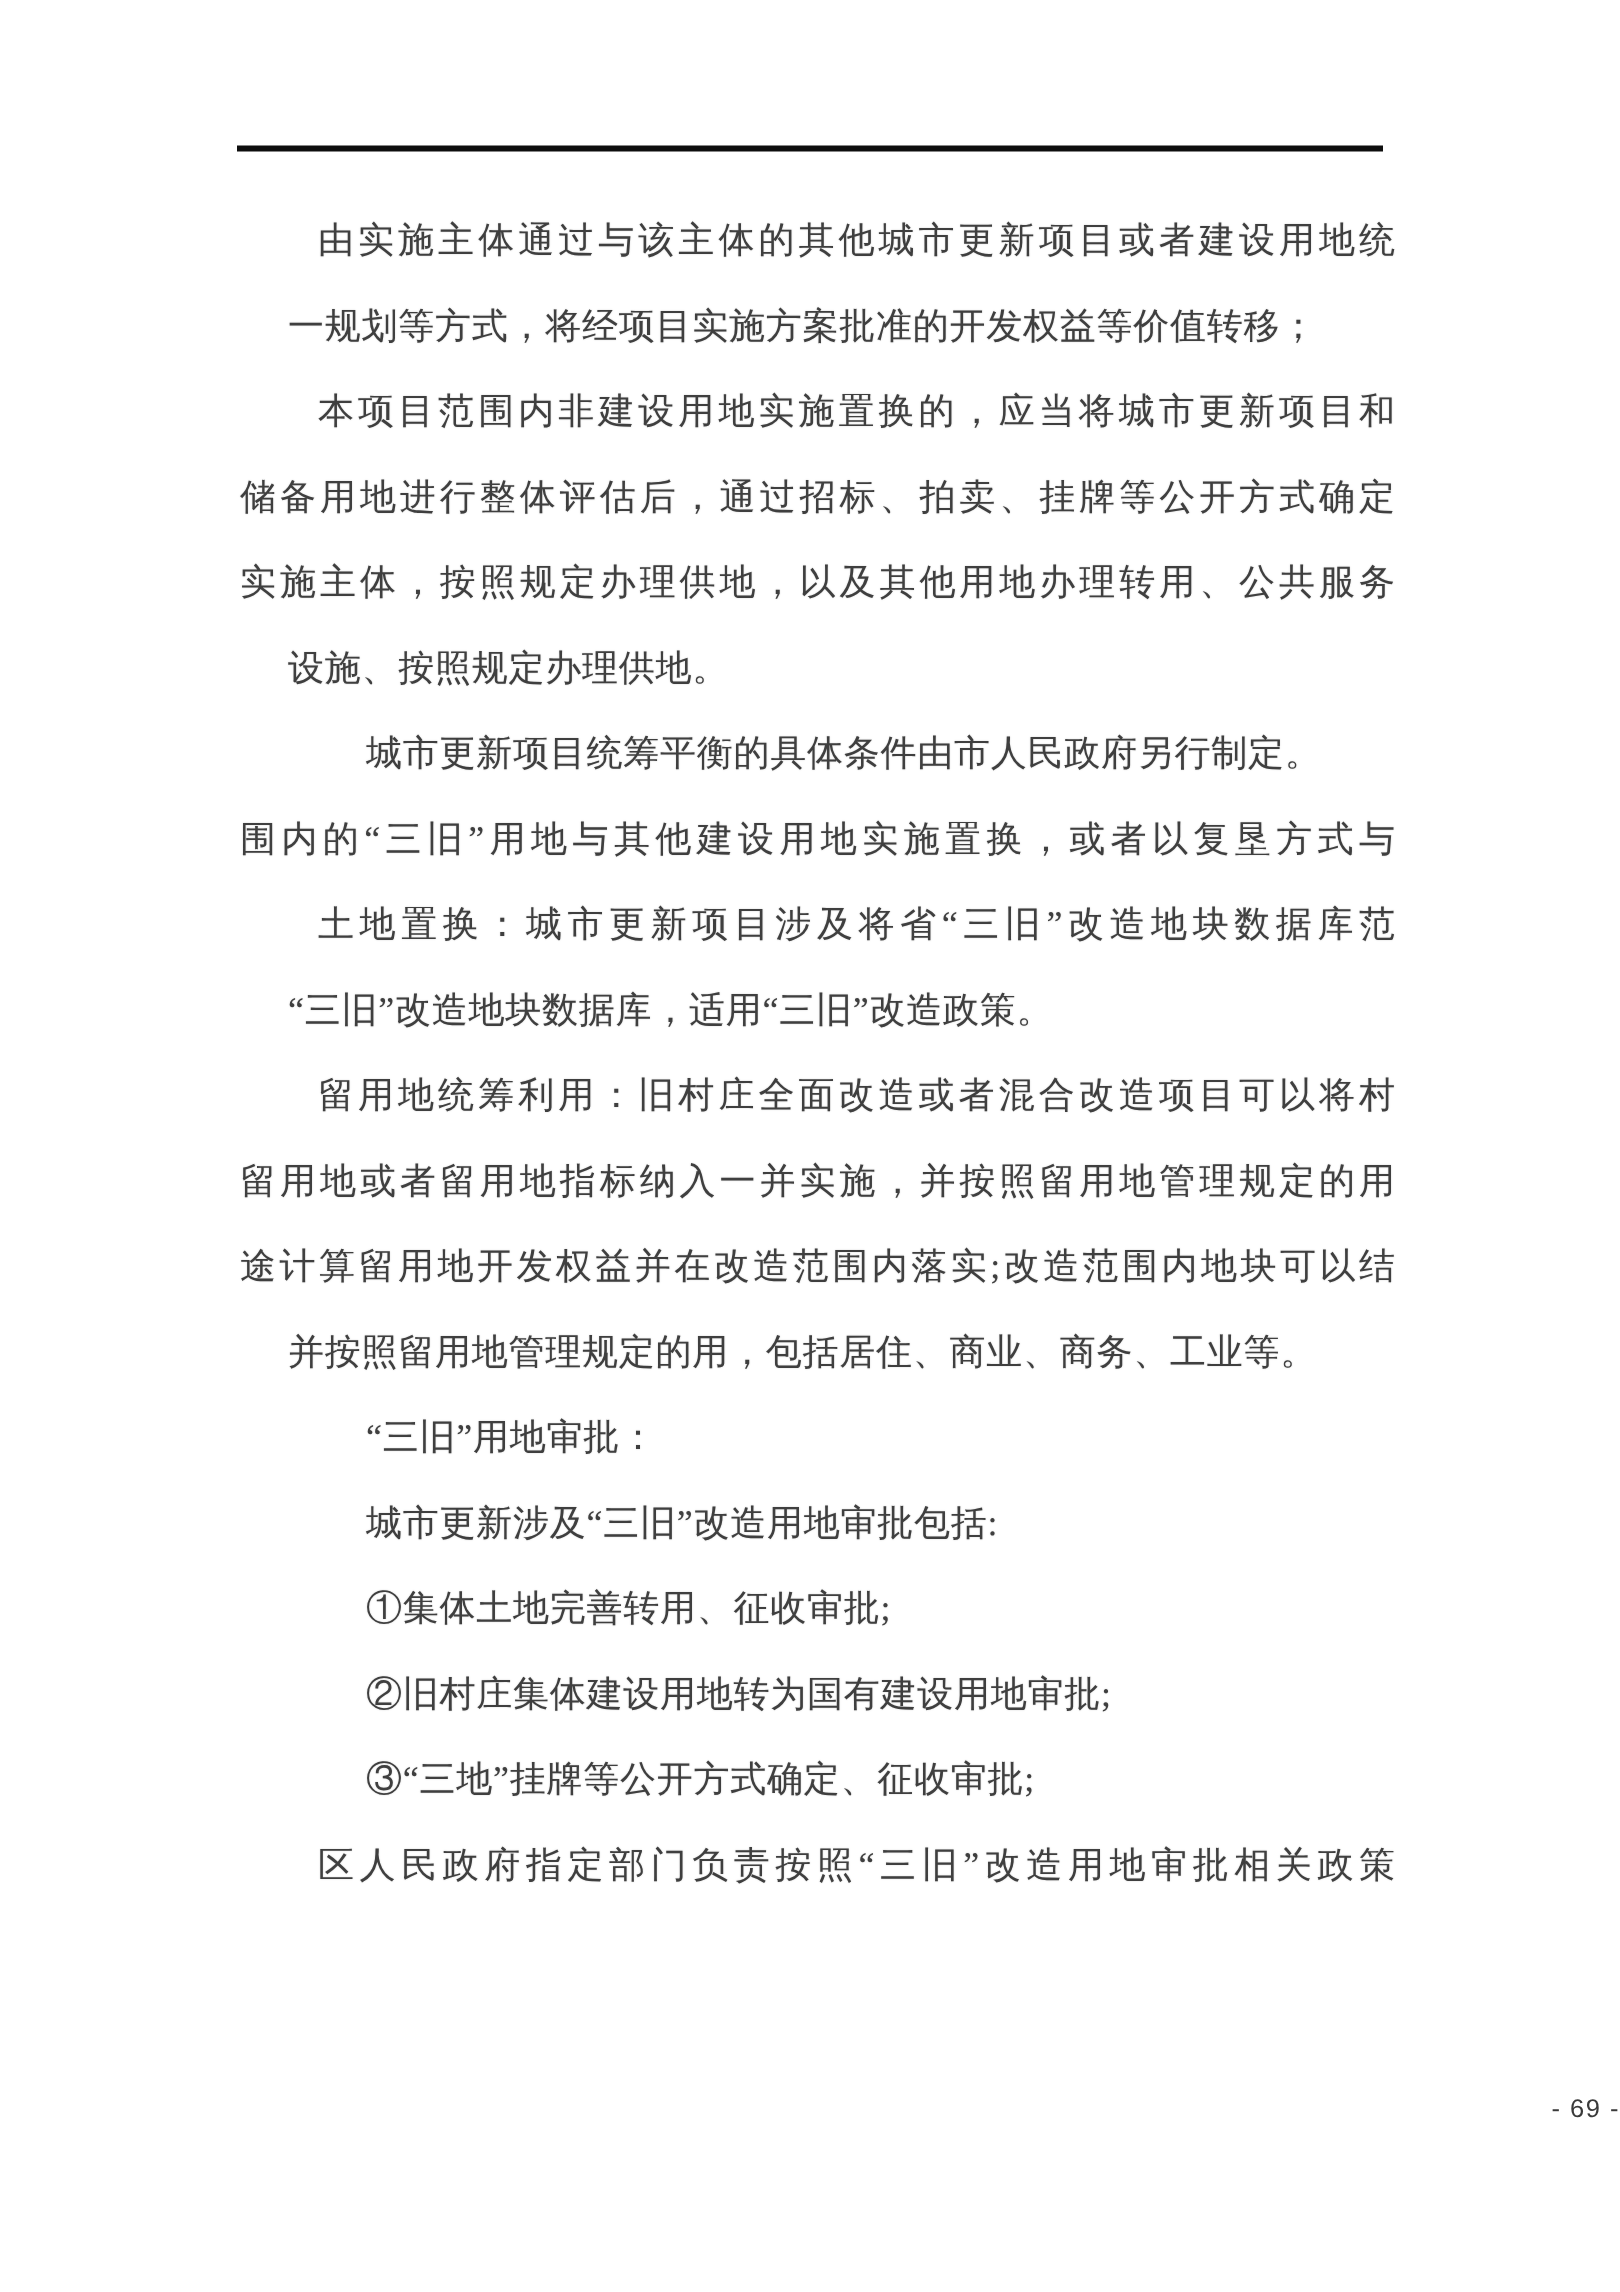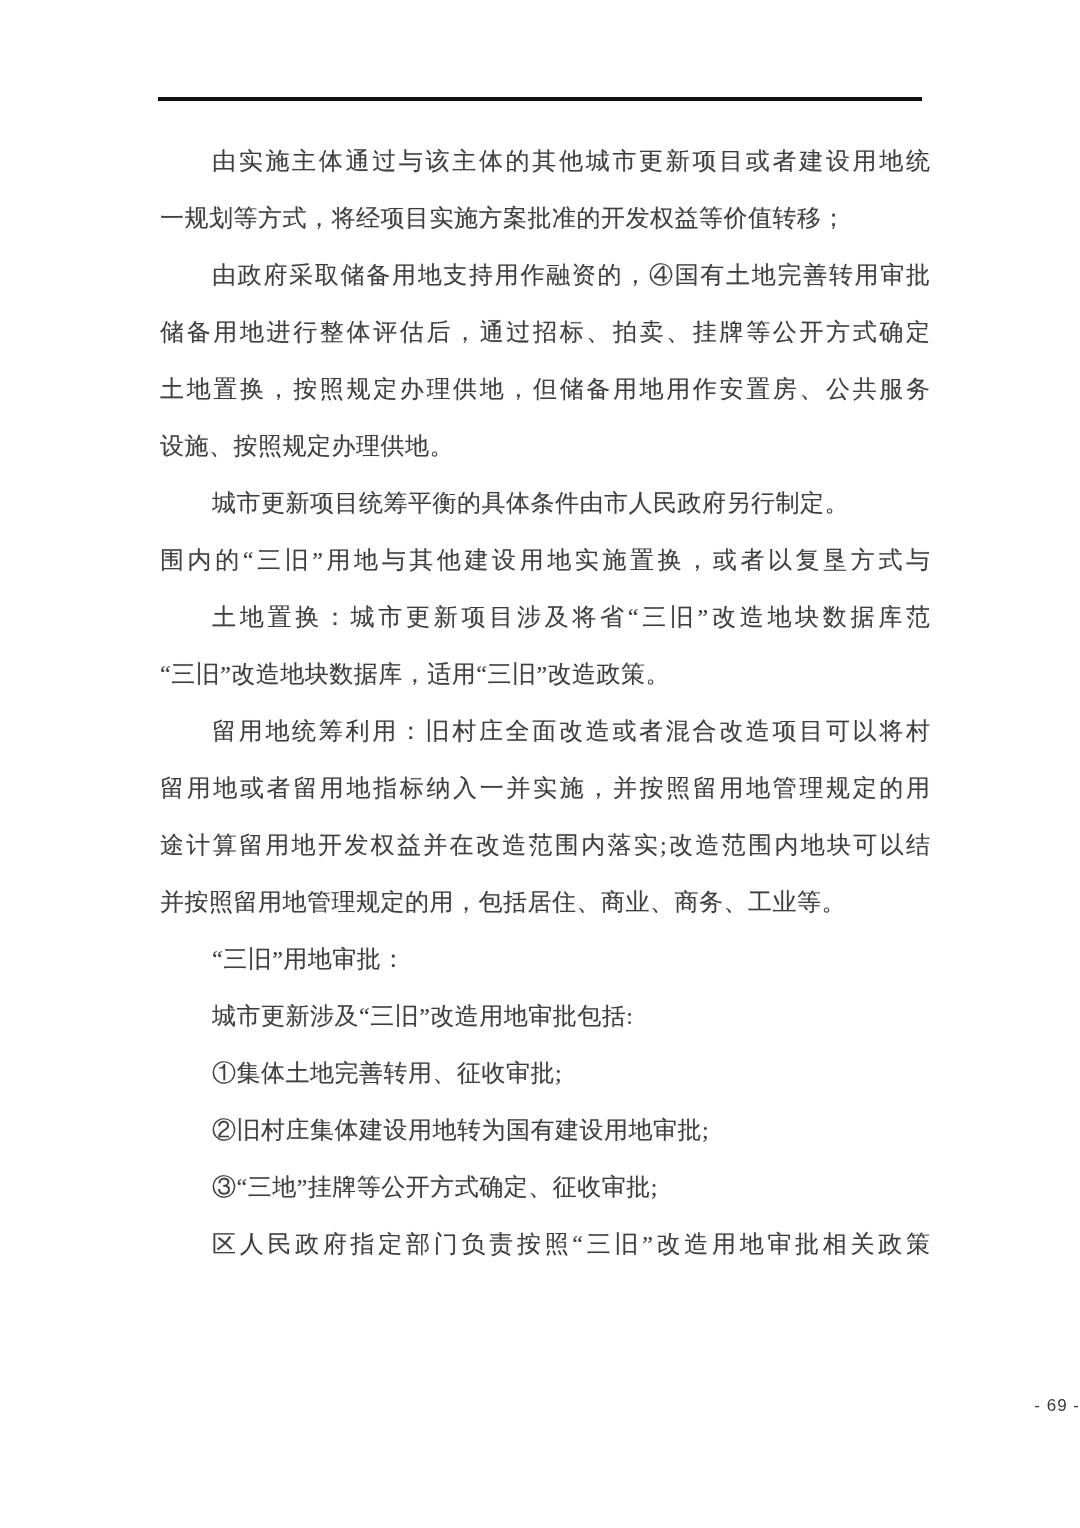--- a/index.html
+++ b/index.html
@@ -44,20 +44,21 @@
   .line.full {
     text-align: justify;
     text-align-last: justify;
     text-justify: inter-character;
   }
   .line.indent {
     text-indent: 52px;
   }
   .line.short {
     letter-spacing: 0.5px;
+    margin-left: 32px;
   }
   .page-number {
     position: absolute;
     left: 0;
     top: 1396px;
     width: 1080px;
     text-align: right;
     font-family: "Liberation Sans", "DejaVu Sans", sans-serif;
     font-size: 17px;
     letter-spacing: 1px;
@@ -67,23 +68,23 @@
 </head>
 <body>
 
 <div class="page">
 
   <div class="header-rule"></div>
 
   <div class="content">
     <div class="line full indent">由实施主体通过与该主体的其他城市更新项目或者建设用地统</div>
     <div class="line short">一规划等方式，将经项目实施方案批准的开发权益等价值转移；</div>
-    <div class="line full indent">由政府采取储备用地支持用作融资的，④国有土地完善转用审批</div>
+    <div class="line full indent">本项目范围内非建设用地实施置换的，应当将城市更新项目和</div>
     <div class="line full">储备用地进行整体评估后，通过招标、拍卖、挂牌等公开方式确定</div>
-    <div class="line full">土地置换，按照规定办理供地，但储备用地用作安置房、公共服务</div>
+    <div class="line full">实施主体，按照规定办理供地，以及其他用地办理转用、公共服务</div>
     <div class="line short">设施、按照规定办理供地。</div>
     <div class="line short indent">城市更新项目统筹平衡的具体条件由市人民政府另行制定。</div>
     <div class="line full">围内的“三旧”用地与其他建设用地实施置换，或者以复垦方式与</div>
     <div class="line full indent">土地置换：城市更新项目涉及将省“三旧”改造地块数据库范</div>
     <div class="line short">“三旧”改造地块数据库，适用“三旧”改造政策。</div>
     <div class="line full indent">留用地统筹利用：旧村庄全面改造或者混合改造项目可以将村</div>
     <div class="line full">留用地或者留用地指标纳入一并实施，并按照留用地管理规定的用</div>
     <div class="line full">途计算留用地开发权益并在改造范围内落实;改造范围内地块可以结</div>
     <div class="line short">并按照留用地管理规定的用，包括居住、商业、商务、工业等。</div>
     <div class="line short indent">“三旧”用地审批：</div>

